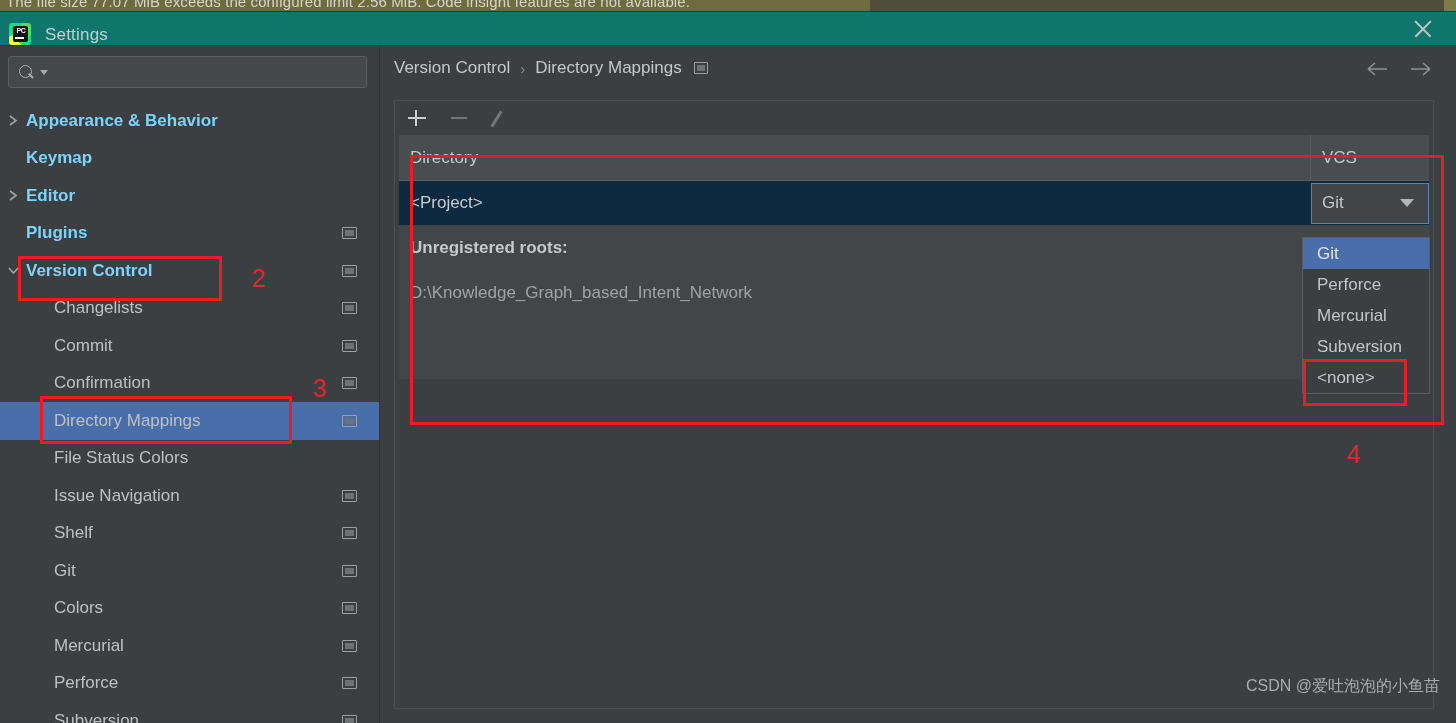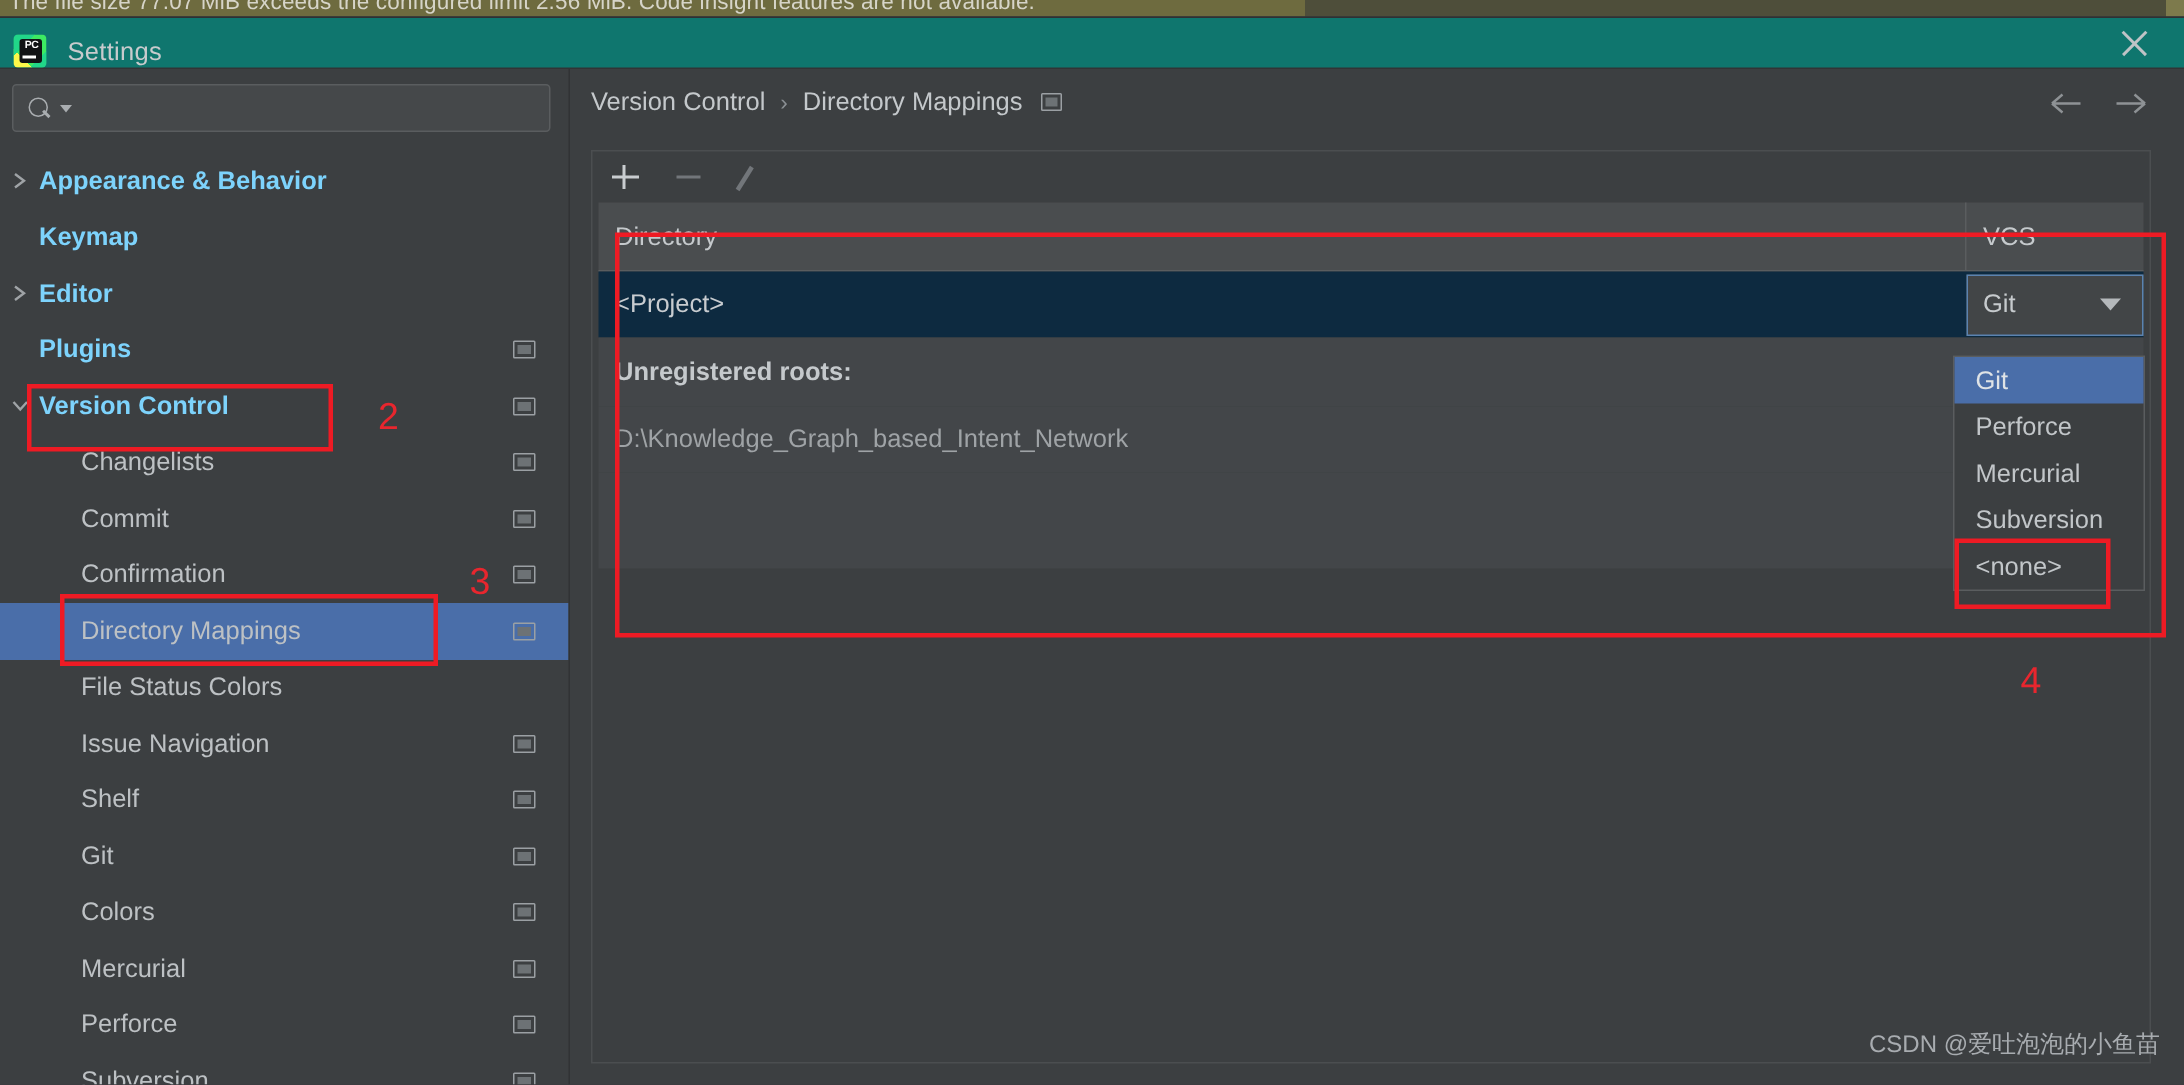--- a/index.html
+++ b/index.html
@@ -373,21 +373,21 @@
   .ann-num {
     position: absolute;
     color: #e8262e;
     font-size: 25px;
     z-index: 61;
     pointer-events: none;
   }
 
   .watermark {
     position: absolute;
-    right: 16px; bottom: 16px;
+    right: 16px; bottom: 26px;
     font-size: 16px;
     color: #a8acb0;
     z-index: 55;
   }
 </style>
 </head>
 <body>
 
 <div id="app">
 

